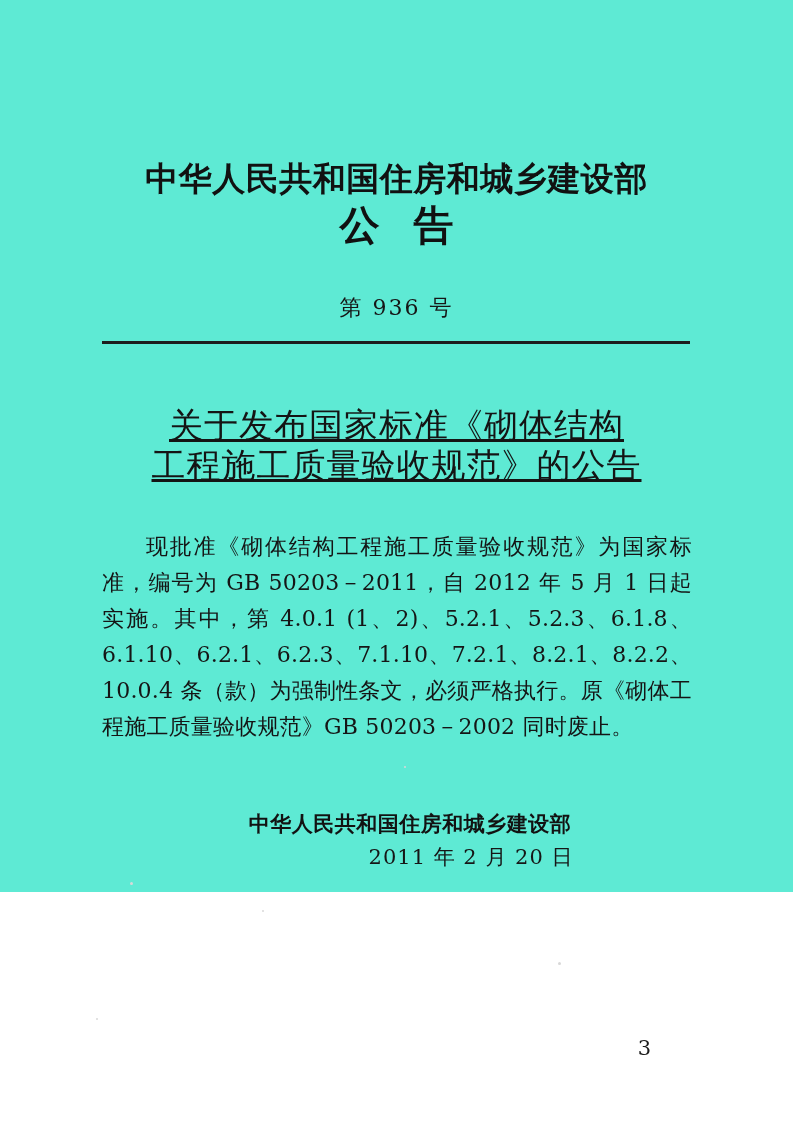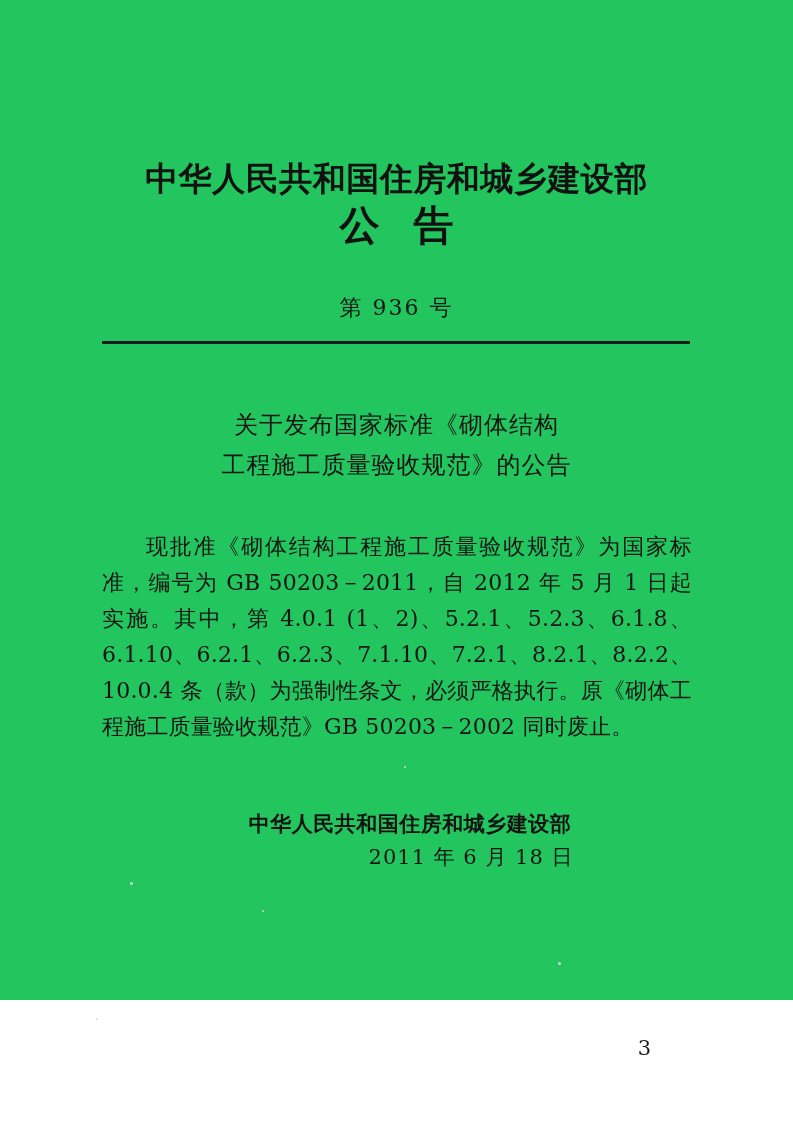--- a/index.html
+++ b/index.html
@@ -13,22 +13,22 @@
     position: relative;
     font-family: "DejaVu Serif", "Liberation Serif", serif;
     color: #1a1a1a;
     overflow: hidden;
   }
 
   .page {
     position: absolute;
     left: 0; top: 0;
     width: 793px;
-    height: 1000px;
-    background: #22c55e;
+    height: 892px;
+    background: #5eead4;
   }
 
   
   .masthead {
     position: absolute;
     left: 0;
     top: 158px;
     width: 793px;
     text-align: center;
   }
@@ -73,25 +73,26 @@
 
   
   .title-block {
     position: absolute;
     left: 0;
     top: 405px;
     width: 793px;
     text-align: center;
   }
   .title-line {
-    font-size: 24px;
+    font-size: 34px;
     line-height: 40px;
     letter-spacing: 1px;
     color: #141414;
     white-space: nowrap;
+    text-decoration: underline;
   }
 
   
   .body-block {
     position: absolute;
     left: 102px;
     top: 529px;
     width: 590px;
   }
   .body-par {
@@ -172,21 +173,21 @@
     <div class="title-line">关于发布国家标准《砌体结构</div>
     <div class="title-line">工程施工质量验收规范》的公告</div>
   </div>
 
   <div class="body-block">
     <p class="body-par indent">现批准《砌体结构工程施工质量验收规范》为国家标准，编号为 GB 50203－2011，自 2012 年 5 月 1 日起实施。其中，第 4.0.1 (1、2)、5.2.1、5.2.3、6.1.8、6.1.10、6.2.1、6.2.3、7.1.10、7.2.1、8.2.1、8.2.2、10.0.4 条（款）为强制性条文，必须严格执行。原《砌体工程施工质量验收规范》GB 50203－2002 同时废止。</p>
   </div>
 
   <div class="sign-block">
     <div class="sign-ministry">中华人民共和国住房和城乡建设部</div>
-    <div class="sign-date">2011 年 6 月 18 日</div>
+    <div class="sign-date">2011 年 2 月 20 日</div>
   </div>
 
   <div class="page-number">3</div>
 
   <div class="speck" style="left:130px;top:882px;width:3px;height:3px;"></div>
   <div class="speck" style="left:262px;top:910px;width:2px;height:2px;"></div>
   <div class="speck" style="left:558px;top:962px;width:3px;height:3px;"></div>
   <div class="speck" style="left:96px;top:1018px;width:2px;height:2px;"></div>
   <div class="speck" style="left:404px;top:766px;width:2px;height:2px;"></div>
 

